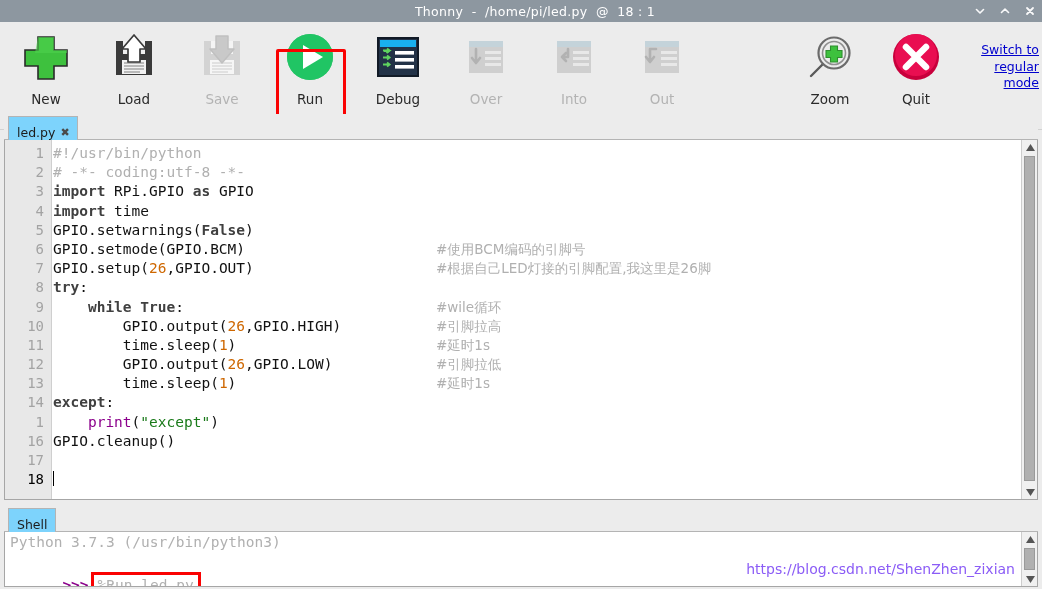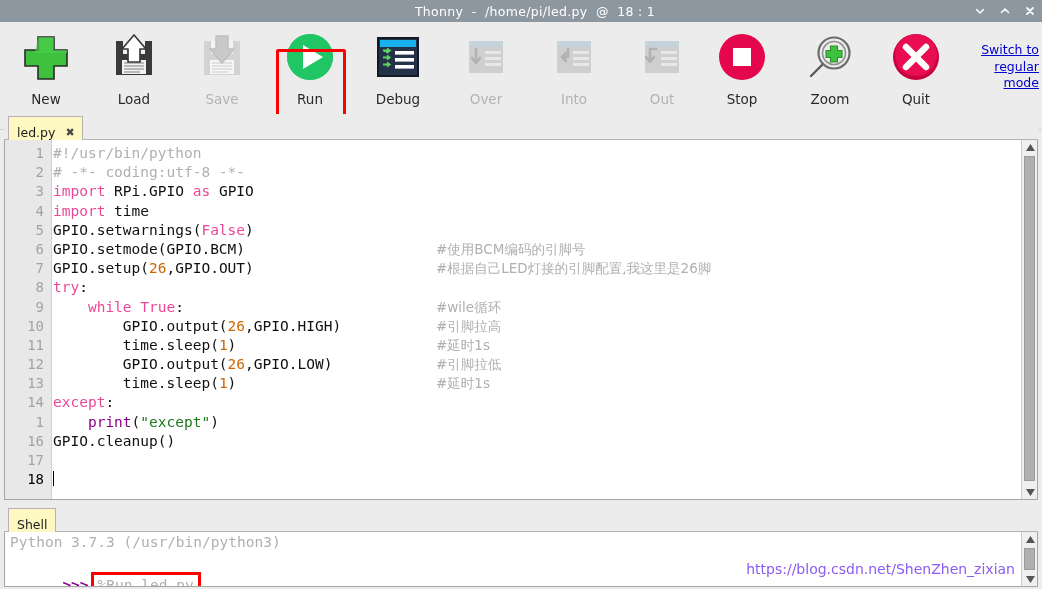--- a/index.html
+++ b/index.html
@@ -68,22 +68,22 @@
   #editor-area {
     position: absolute; left: 4px; top: 114px; width: 1034px; height: 386px;
   }
   .tabstrip {
     position: relative; height: 26px; width: 100%;
     border-bottom: 1px solid #b4b4b4;
     background: #ececec;
   }
   .tab {
     position: absolute; left: 4px; top: 2px; height: 24px;
-    background: #fef9c3; border: 1px solid #b4b4b4; border-bottom: none;
-    padding: 8px 7px 0 8px; display: flex; align-items: center; gap: 10px;
+    background: #7dd3fc; border: 1px solid #b4b4b4; border-bottom: none;
+    padding: 8px 7px 0 8px; display: flex; align-items: center; gap: 5px;
     font-size: 12.5px; color: #1c1c1c; cursor: pointer;
   }
   .tab .tabclose {
     font-size: 11px; color: #4a4a4a; cursor: pointer; line-height: 1;
   }
 
   #code-pane {
     position: absolute; left: 0; top: 26px; width: 1034px; height: 360px;
     background: #ffffff; border: 1px solid #a6a6a6; border-top: none;
     overflow: hidden;
@@ -109,21 +109,21 @@
     font-size: 14.5px;
     font-family: "DejaVu Sans Mono", "Liberation Mono", monospace;
     color: #111111; position: relative;
   }
   .cline .cmt-col {
     position: absolute; left: 383px; top: 0;
     color: #b0b0b0;
     font-family: "DejaVu Sans", "Liberation Sans", sans-serif;
     font-size: 13.5px;
   }
-  .kw  { color: #ec4899; font-weight: normal; }
+  .kw  { color: #404040; font-weight: bold; }
   .bi  { color: #8b008b; }
   .num { color: #ce6700; }
   .str { color: #1a7a1a; }
   .com { color: #b0b0b0; }
   .caret {
     display: inline-block; width: 1px; height: 15px;
     background: #000; vertical-align: -2px;
   }
 
   
@@ -320,29 +320,20 @@
           <rect x="26" y="20" width="16" height="3"></rect>
             <rect x="26" y="26" width="16" height="3"></rect>
           <rect x="26" y="32" width="16" height="3"></rect>
         </g>
         <path d="M21 18 h-6 v12 M19 26 l-4 5 l-4 -5" stroke="#b2b2b2" stroke-width="2.6" fill="none" stroke-linecap="round" stroke-linejoin="round"></path>
       </svg>
     </span>
     <span class="lbl">Out</span>
   </div>
 
-  <div class="tbtn" style="left:698px">
-    <span class="ico">
-      <svg width="54" height="54" viewBox="0 0 54 54">
-        <circle cx="27" cy="26" r="23" fill="#e4074d"></circle>
-        <rect x="18" y="17" width="18" height="18" fill="#ffffff"></rect>
-      </svg>
-    </span>
-    <span class="lbl">Stop</span>
-  </div>
 
   <div class="tbtn" style="left:786px">
     <span class="ico">
       <svg width="54" height="54" viewBox="0 0 54 54">
         <line x1="8" y1="45" x2="20" y2="33" stroke="#5a5a5a" stroke-width="2.4" stroke-linecap="round"></line>
         <circle cx="31" cy="22" r="15.5" fill="none" stroke="#6b6b6b" stroke-width="2.2"></circle>
         <circle cx="31" cy="22" r="11.5" fill="none" stroke="#8f8f8f" stroke-width="1.6"></circle>
         <path d="M27.5 15 h7 v4.5 h4.5 v7 h-4.5 v4.5 h-7 v-4.5 h-4.5 v-7 h4.5 z" fill="#3ec13e" stroke="#2f8f2f" stroke-width="1.1"></path>
       </svg>
     </span>

